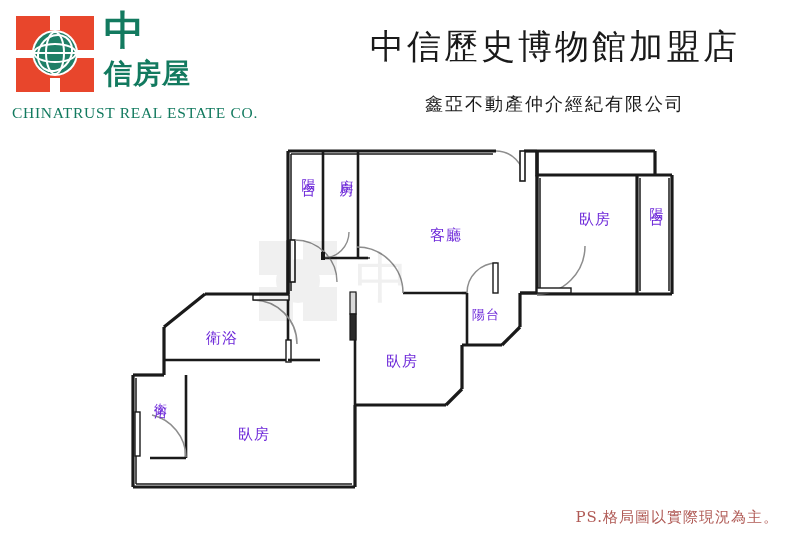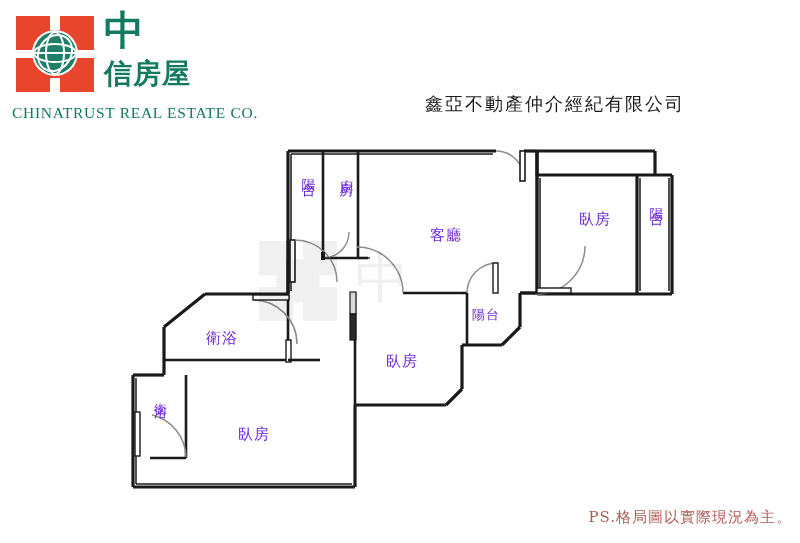--- a/index.html
+++ b/index.html
@@ -81,21 +81,21 @@
     font-family: Liberation Sans, sans-serif;
     font-size: 18px;
     color: #1a1a1a;
     letter-spacing: 2px;
     white-space: nowrap;
   }
 
   
   #footnote {
     position: absolute;
-    left: 432px;
+    left: 419px;
     top: 508px;
     width: 360px;
     text-align: right;
     font-family: "DejaVu Serif", serif;
     font-size: 15px;
     color: #b05a55;
     letter-spacing: 1px;
     white-space: nowrap;
   }
 
@@ -156,20 +156,21 @@
         <line x1="20" y1="41" x2="62" y2="41"></line>
       </g>
     </svg>
     <div id="logo-cn">
       <span class="l1">中</span>
       <span class="l2">信房屋</span>
     </div>
     <div id="logo-en">CHINATRUST REAL ESTATE CO.</div>
   </div>
 
+  <div id="title">中信歷史博物館加盟店</div>
   <div id="subtitle">鑫亞不動產仲介經紀有限公司</div>
 
   <svg id="plan" viewBox="0 0 800 543">
     <g fill="none" stroke="#1a1a1a" stroke-linecap="butt" stroke-linejoin="miter">
 
       <g stroke-width="3.2">
 
         <path d="M288 151 L496 151"></path>
 
         <path d="M524 151 L537 151"></path>

